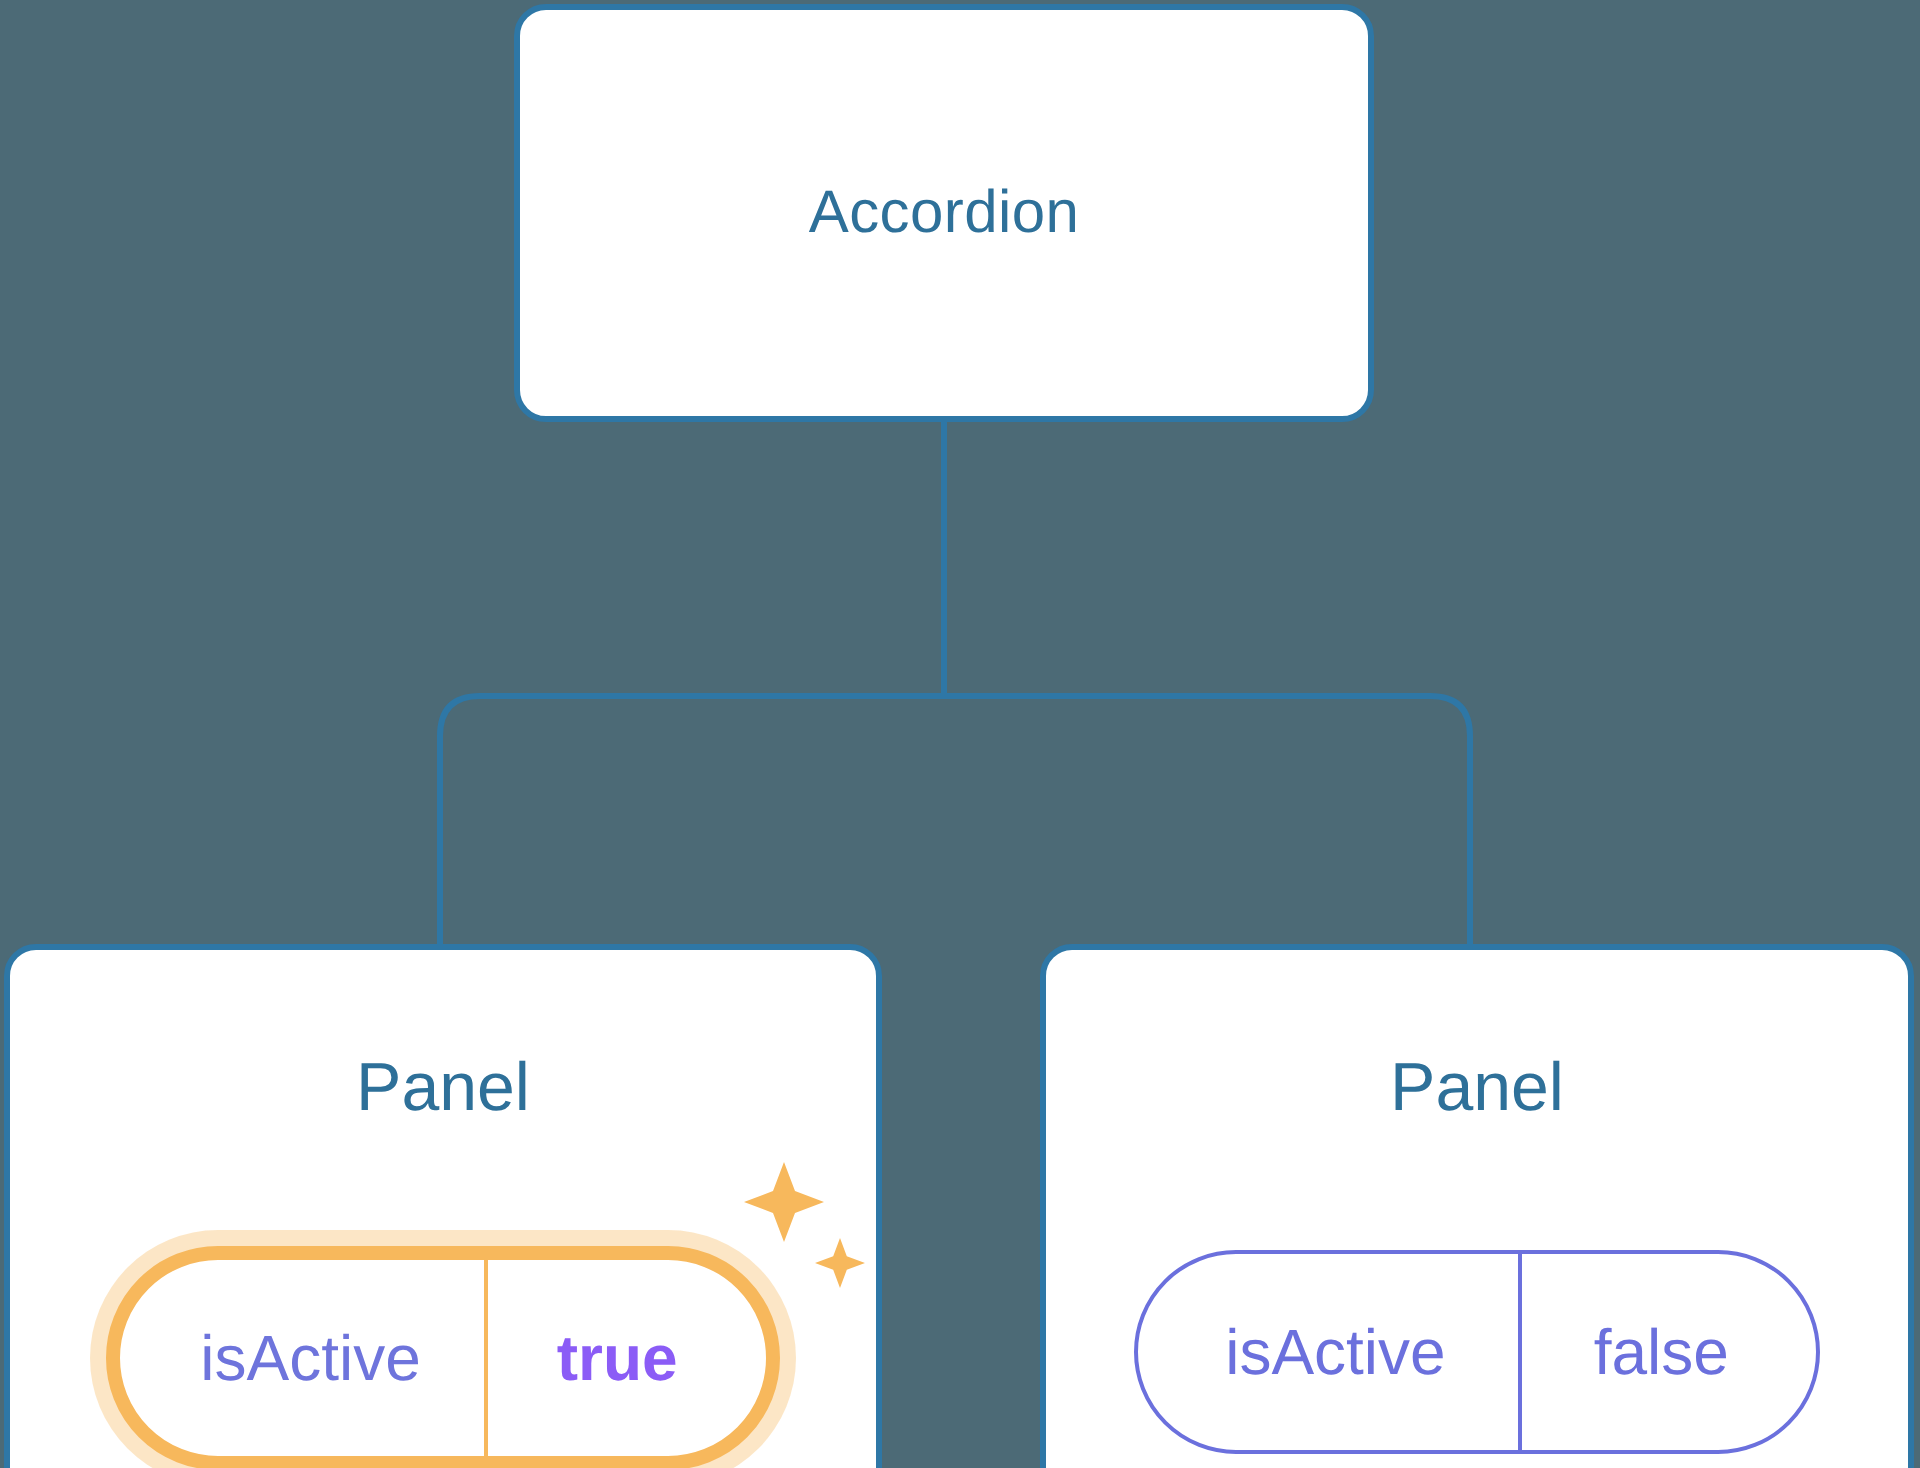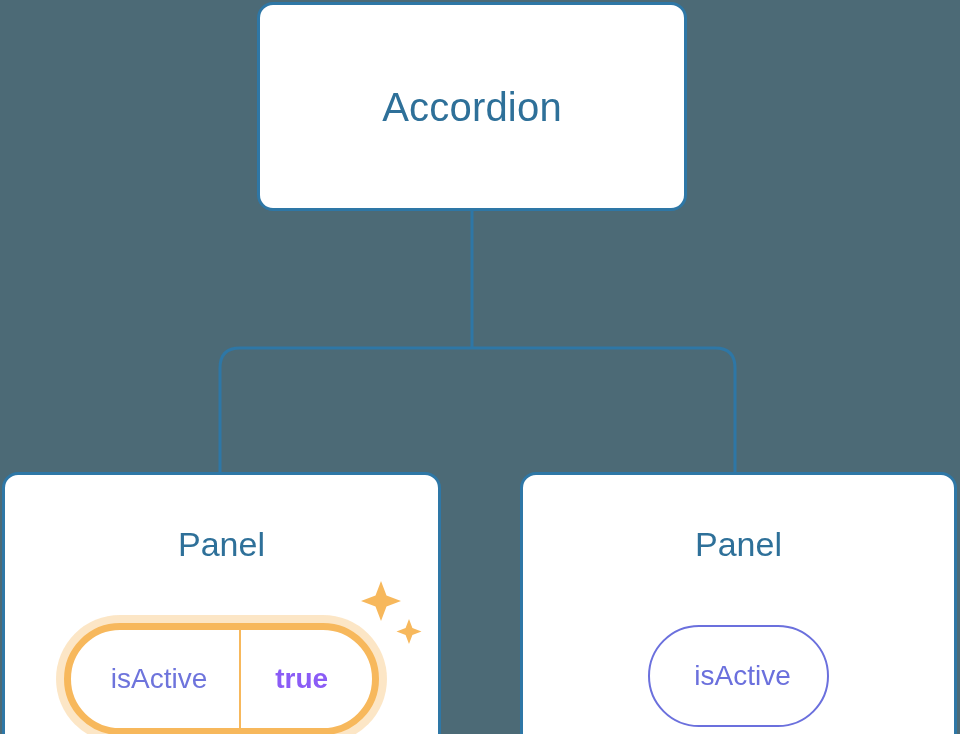--- a/index.html
+++ b/index.html
@@ -48,21 +48,21 @@
   
   #root-card {
     left: 257px;
     top: 2px;
     width: 430px;
     height: 209px;
     justify-content: center;
   }
   .root-title {
     color: #2e7099;
-    font-size: 40px;
+    font-size: 30px;
     font-weight: 400;
     letter-spacing: 0.2px;
     line-height: 1;
   }
 
   
   .panel-card {
     top: 472px;
     height: 284px;
     padding-top: 52px;
@@ -102,21 +102,21 @@
     background: #ffffff;
     border: 2px solid #6b70dd;
     border-radius: 999px;
     height: 102px;
   }
   .prop-key, .prop-val {
     display: flex;
     align-items: center;
     justify-content: center;
     color: #6b70dd;
-    font-size: 28px;
+    font-size: 32px;
     font-weight: 400;
     line-height: 1;
     box-sizing: border-box;
   }
   .prop-key {
     padding: 0 36px 0 44px;
   }
   .prop-val {
     padding: 0 44px 0 36px;
     border-left: 2px solid #6b70dd;
@@ -186,17 +186,18 @@
       </div>
     </div>
   </div>
 
   <div class="node-card panel-card" id="panel-card-1">
     <div class="panel-title">Panel</div>
 
     <div class="prop-pill-wrap">
       <div class="prop-pill">
         <div class="prop-key">isActive</div>
+        <div class="prop-val">false</div>
       </div>
     </div>
   </div>
 
 </div>
 
 </body></html>

